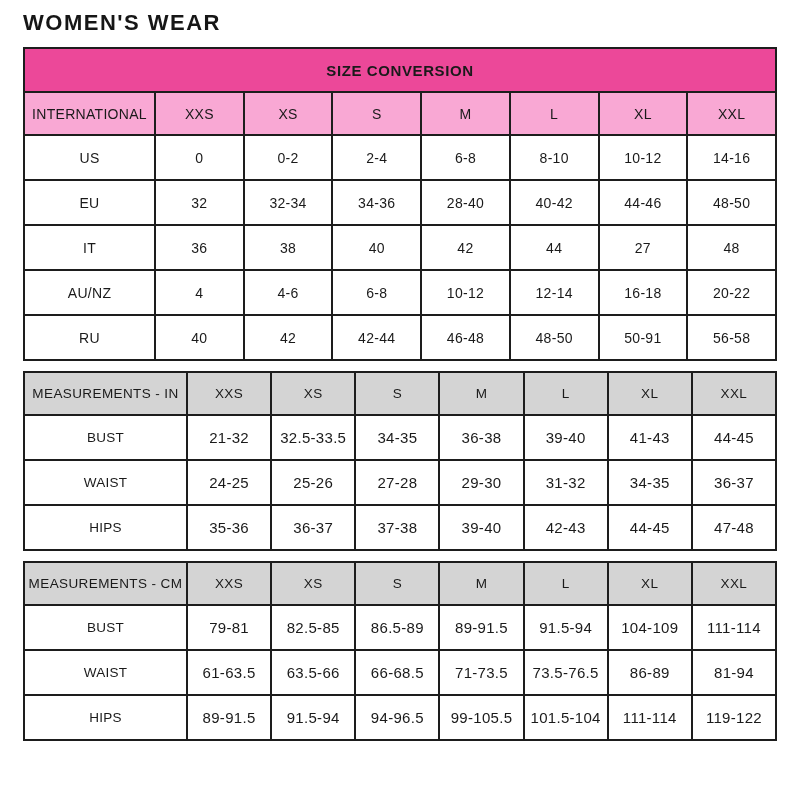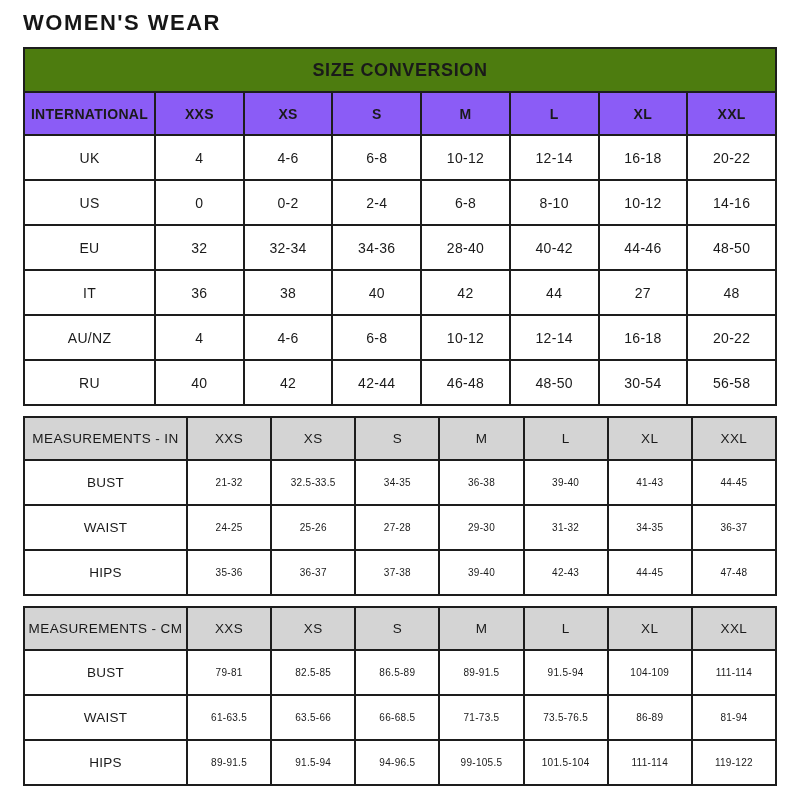--- a/index.html
+++ b/index.html
@@ -31,51 +31,51 @@
   }
   th, td {
     border: 2px solid #1d1d1d;
     text-align: center;
     vertical-align: middle;
     padding: 0;
     overflow: hidden;
     white-space: nowrap;
   }
   .banner {
-    background: #4d7c0f;
+    background: #ec4899;
     height: 42px;
-    font-size: 18px;
+    font-size: 15px;
     font-weight: 700;
     letter-spacing: 0.6px;
   }
   
   .conv th.hdr {
     height: 41px;
     font-size: 14px;
-    font-weight: 700;
+    font-weight: 400;
     letter-spacing: 0.3px;
-    background: #8b5cf6;
+    background: #f9a8d4;
     margin-top: 12px;
   }
   .conv td {
     height: 43px;
     font-size: 14px;
     letter-spacing: 0.3px;
   }
   
   .meas th.hdr {
     height: 41px;
     font-size: 13.5px;
     font-weight: 400;
     letter-spacing: 0.4px;
     background: #d4d4d4;
   }
   .meas td {
     height: 43px;
-    font-size: 10px;
+    font-size: 15px;
     letter-spacing: 0.3px;
   }
   .meas td.label {
     font-size: 13.5px;
   }
 </style>
 </head>
 <body>
 
 <div class="page">
@@ -101,30 +101,20 @@
           <th class="hdr">INTERNATIONAL</th>
           <th class="hdr">XXS</th>
           <th class="hdr">XS</th>
           <th class="hdr">S</th>
           <th class="hdr">M</th>
           <th class="hdr">L</th>
           <th class="hdr">XL</th>
           <th class="hdr">XXL</th>
         </tr>
         <tr>
-          <td class="label">UK</td>
-          <td>4</td>
-          <td>4-6</td>
-          <td>6-8</td>
-          <td>10-12</td>
-          <td>12-14</td>
-          <td>16-18</td>
-          <td>20-22</td>
-        </tr>
-        <tr>
           <td class="label">US</td>
           <td>0</td>
           <td>0-2</td>
           <td>2-4</td>
           <td>6-8</td>
           <td>8-10</td>
           <td>10-12</td>
           <td>14-16</td>
         </tr>
         <tr>
@@ -157,21 +147,21 @@
           <td>16-18</td>
           <td>20-22</td>
         </tr>
         <tr>
           <td class="label">RU</td>
           <td>40</td>
           <td>42</td>
           <td>42-44</td>
           <td>46-48</td>
           <td>48-50</td>
-          <td>30-54</td>
+          <td>50-91</td>
           <td>56-58</td>
         </tr>
       </tbody>
   </table>
 
   <table class="meas">
     <colgroup>
         <col style="width:163px">
         <col>
         <col>

